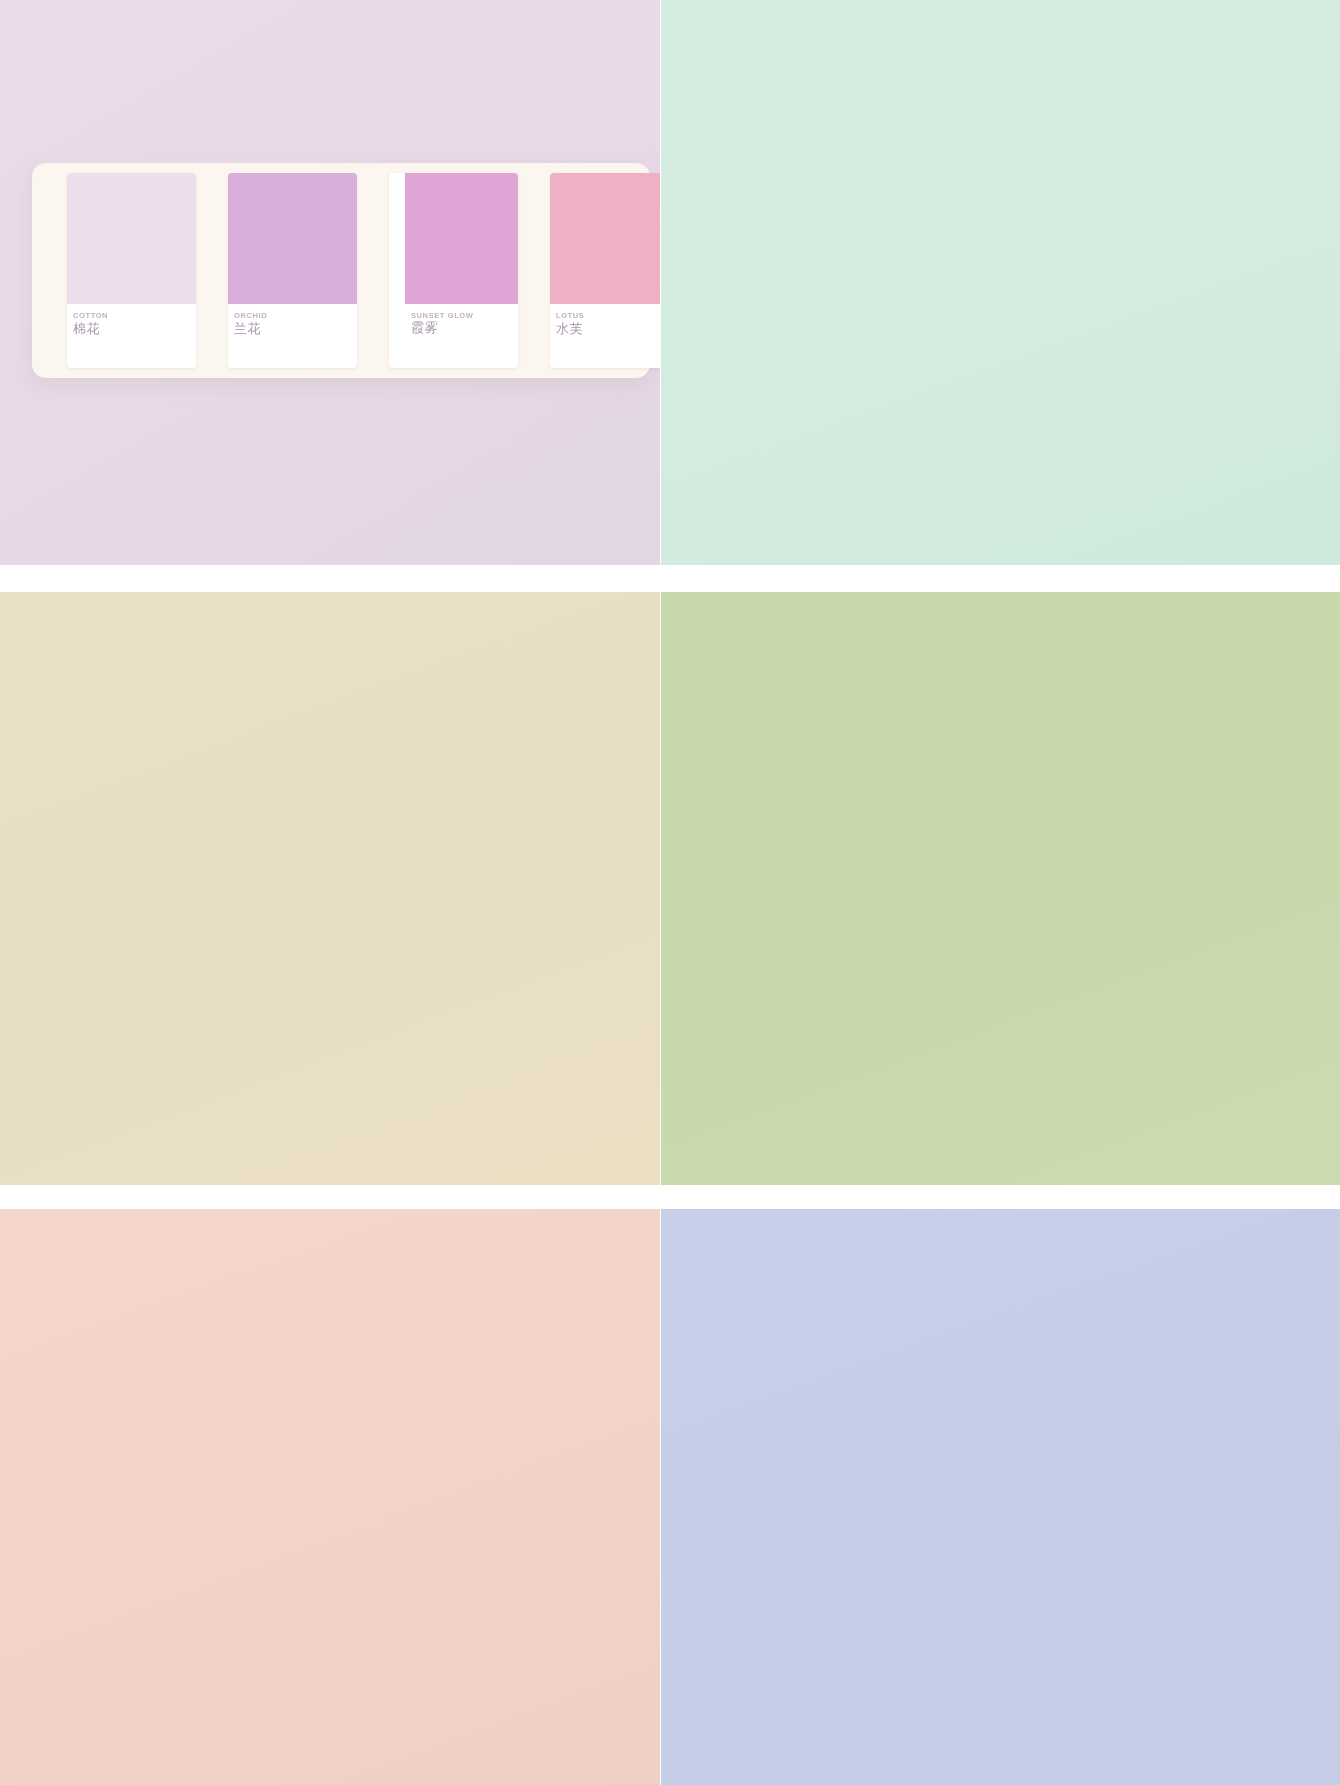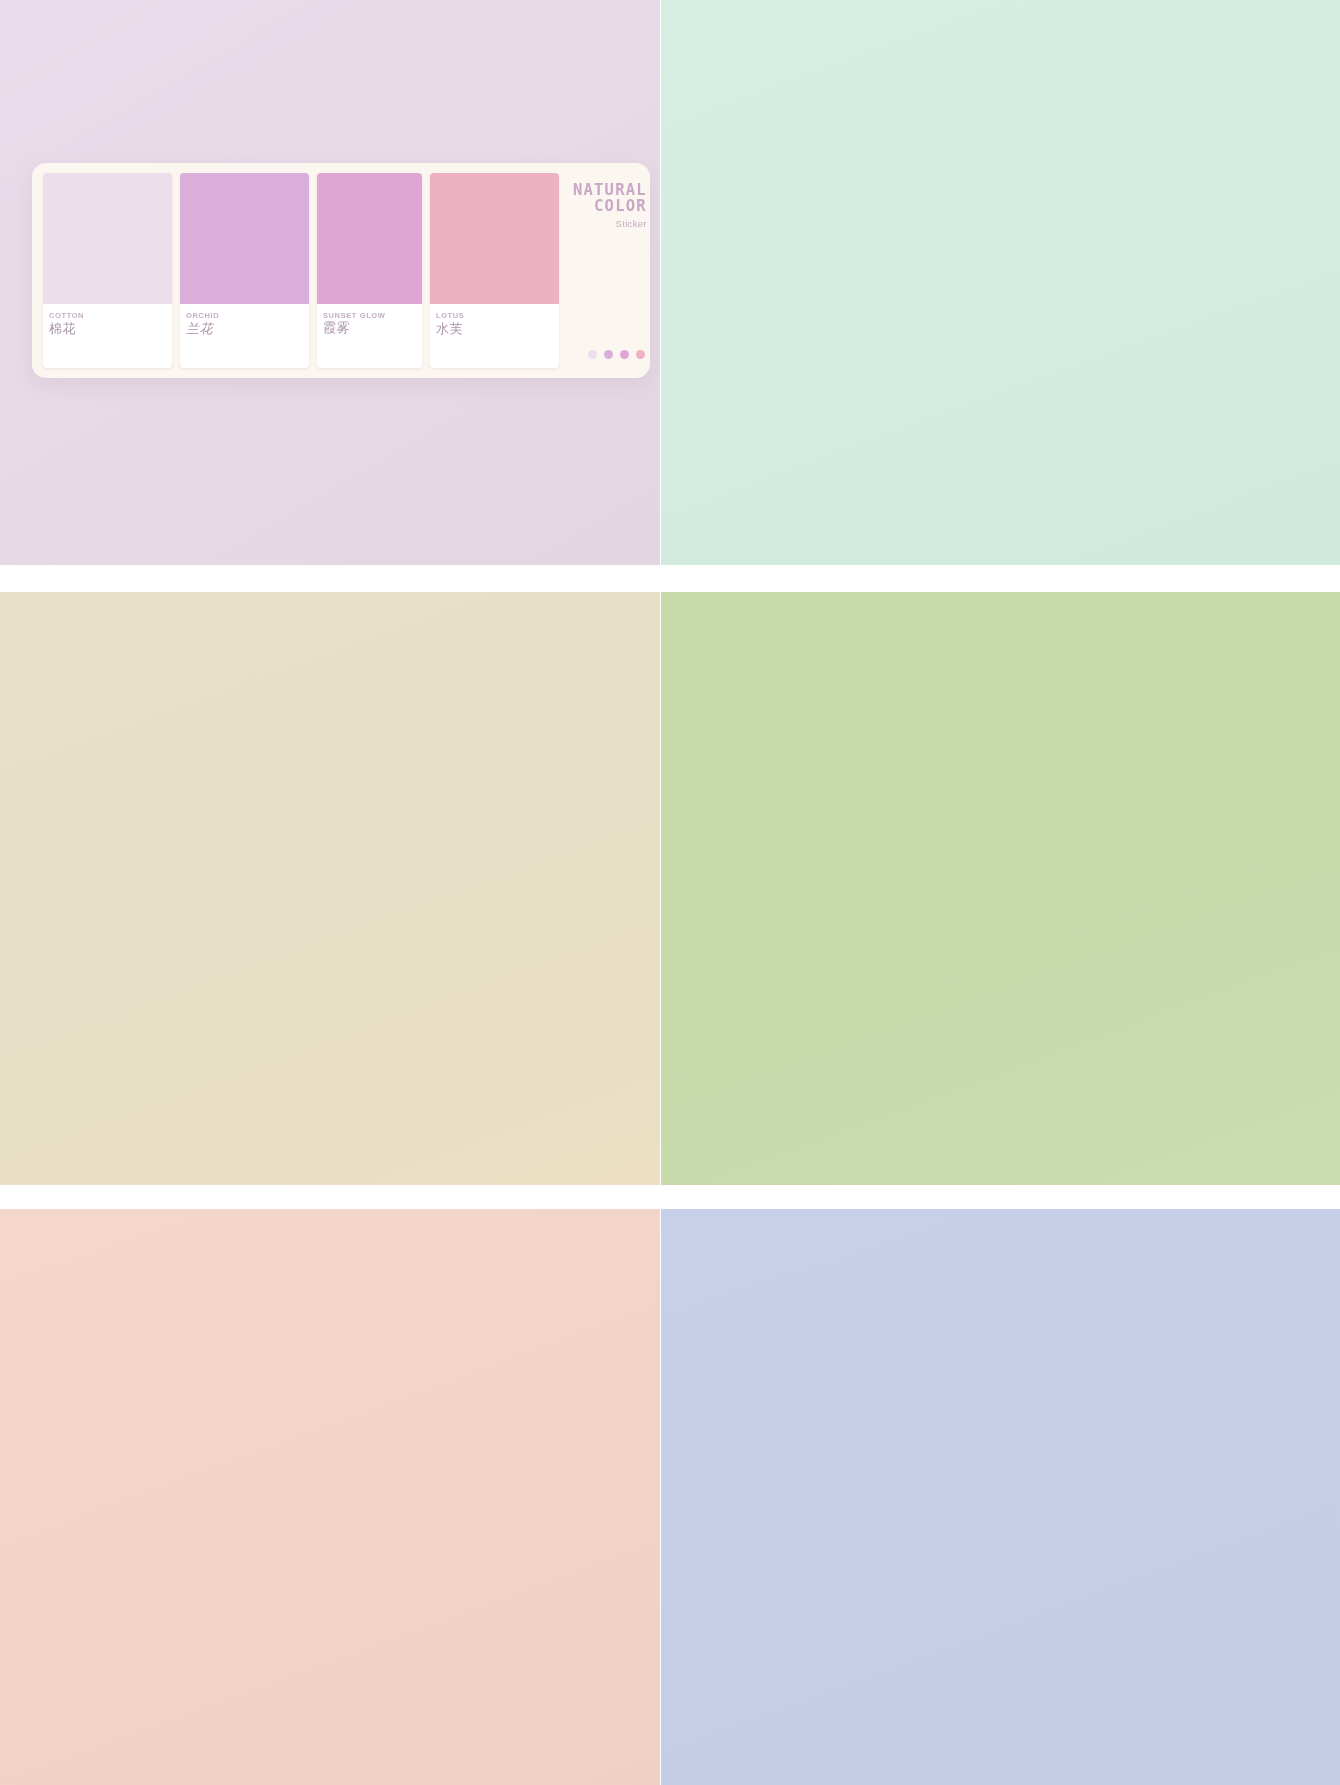--- a/index.html
+++ b/index.html
@@ -29,20 +29,21 @@
     padding: 10px 10px 10px 11px;
   }
   .swatches { display: flex; gap: 8px; flex: 0 0 auto; }
   .sw {
     background: #ffffff;
     border-radius: 4px;
     display: flex;
     flex-direction: column;
     box-shadow: 0 1px 3px rgba(130,115,105,0.13);
     overflow: hidden;
+    margin-left: 24px;
   }
   .sw-color { width: 100%; flex: 0 0 auto; }
   .sw-text { flex: 1 1 auto; padding: 7px 5px 0 6px; }
   .sw-en {
     font-size: 7.5px; letter-spacing: 0.6px;
     line-height: 1.25; white-space: nowrap;
     font-weight: 600;
   }
   .sw-cn { font-size: 13px; line-height: 1.35; letter-spacing: 0.4px; }
 
@@ -83,24 +84,24 @@
             <div class="sw-color" style="height: 131px; background: rgb(237, 222, 235);"></div>
             <div class="sw-text">
               <div class="sw-en" style="color: rgb(196, 176, 194);">COTTON</div>
               <div class="sw-cn" style="color: rgb(169, 147, 168);">棉花</div>
             </div>
           </div>
           <div class="sw" style="width: 129px; justify-content: space-between;">
             <div class="sw-color" style="height: 131px; background: rgb(217, 174, 219);"></div>
             <div class="sw-text">
               <div class="sw-en" style="color: rgb(196, 176, 194);">ORCHID</div>
-              <div class="sw-cn" style="color: rgb(169, 147, 168); font-style: italic;">兰花</div>
+              <div class="sw-cn" style="color: rgb(169, 147, 168);">兰花</div>
             </div>
           </div>
-          <div class="sw" style="width: 105px;">
+          <div class="sw" style="width: 129px; padding-left: 16px;">
             <div class="sw-color" style="height: 131px; background: rgb(223, 166, 213);"></div>
             <div class="sw-text">
               <div class="sw-en" style="color: rgb(196, 176, 194);">SUNSET GLOW</div>
               <div class="sw-cn" style="color: rgb(169, 147, 168); font-family: Liberation Mono, monospace;">霞雾</div>
             </div>
           </div>
           <div class="sw" style="width: 129px; justify-content: center;">
             <div class="sw-color" style="height: 131px; background: rgb(238, 177, 195);"></div>
             <div class="sw-text">
               <div class="sw-en" style="color: rgb(196, 176, 194);">LOTUS</div>

